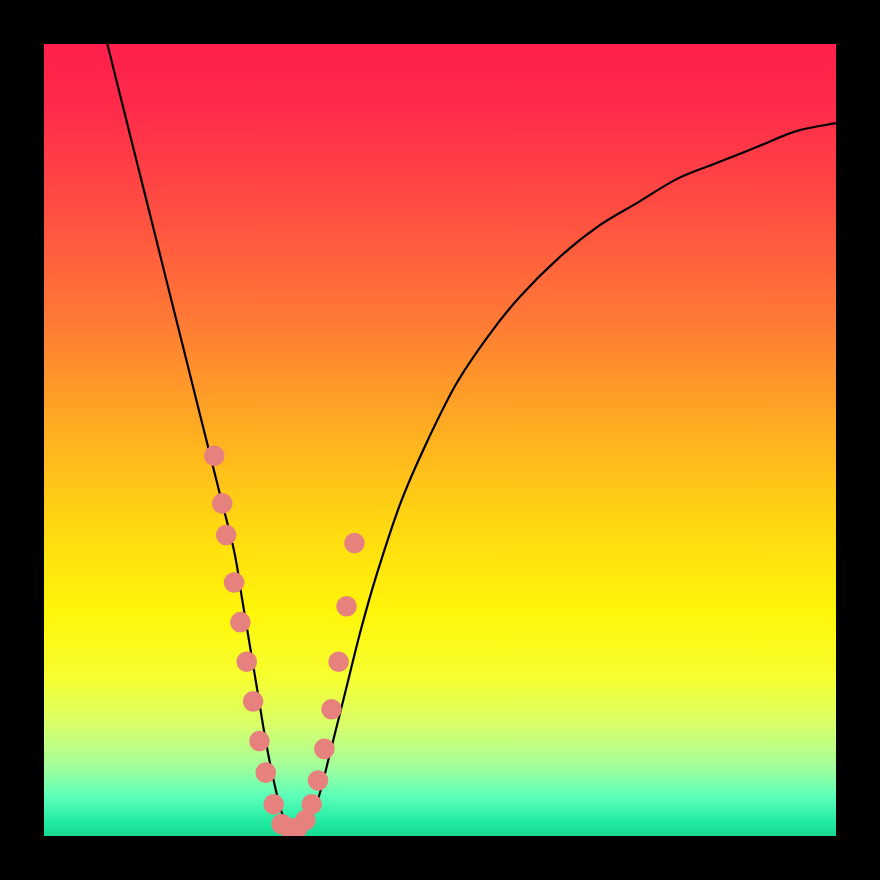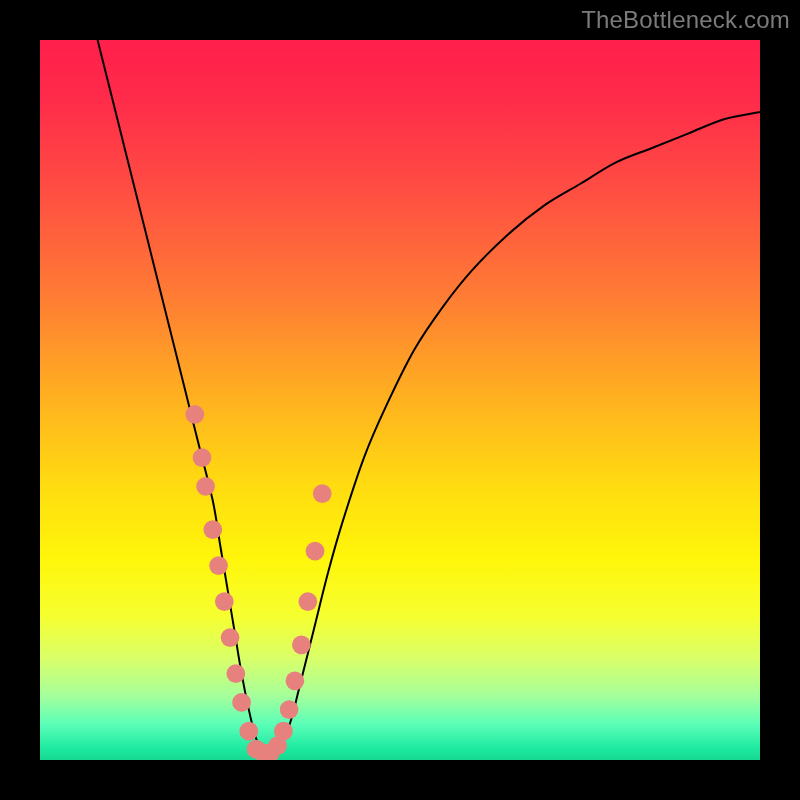--- a/index.html
+++ b/index.html
@@ -43,21 +43,20 @@
     font-size: 24px;
     font-weight: 500;
     letter-spacing: 0.2px;
   }
 </style>
 </head>
 <body>
 
 <div class="frame">
 
-  <div class="watermark">TheBottleneck.com</div>
 
   <div class="plot-area">
     <svg class="gradient" viewBox="0 0 100 100" preserveAspectRatio="none">
       <defs>
         <linearGradient id="bg" x1="0" y1="0" x2="0" y2="1" gradientUnits="objectBoundingBox">
         <stop offset="0%" stop-color="#ff1f4b"></stop>
             <stop offset="8%" stop-color="#ff2b4a"></stop>
             <stop offset="20%" stop-color="#ff4b43"></stop>
             <stop offset="35%" stop-color="#ff7a35"></stop>
             <stop offset="50%" stop-color="#ffb21f"></stop>

